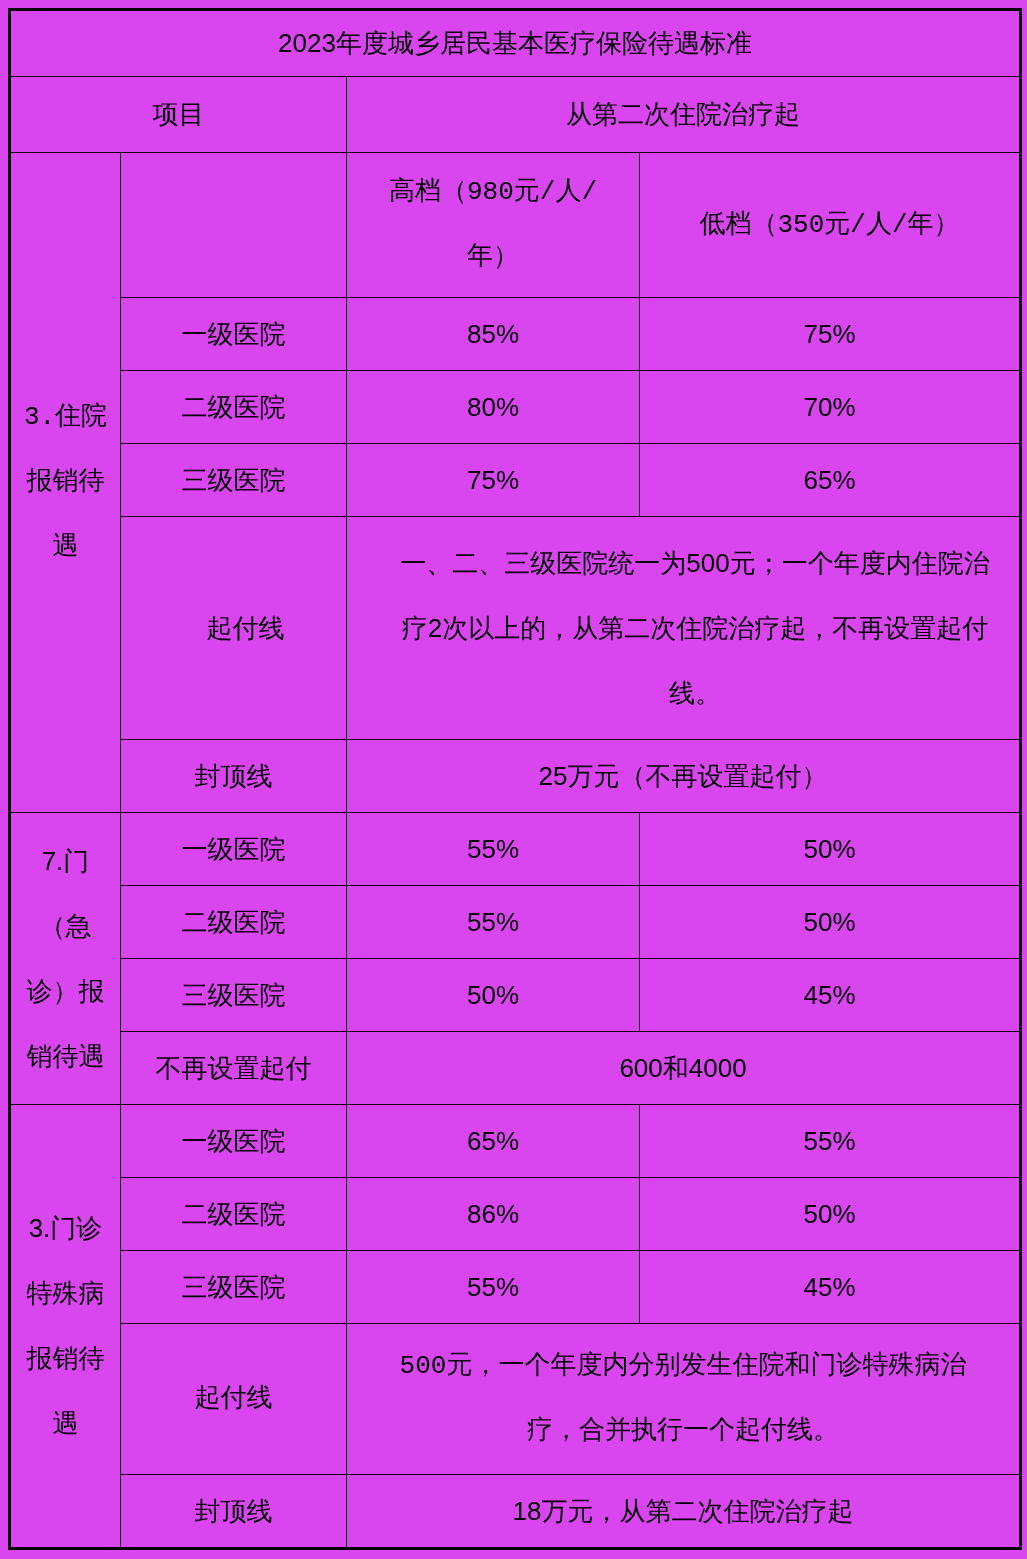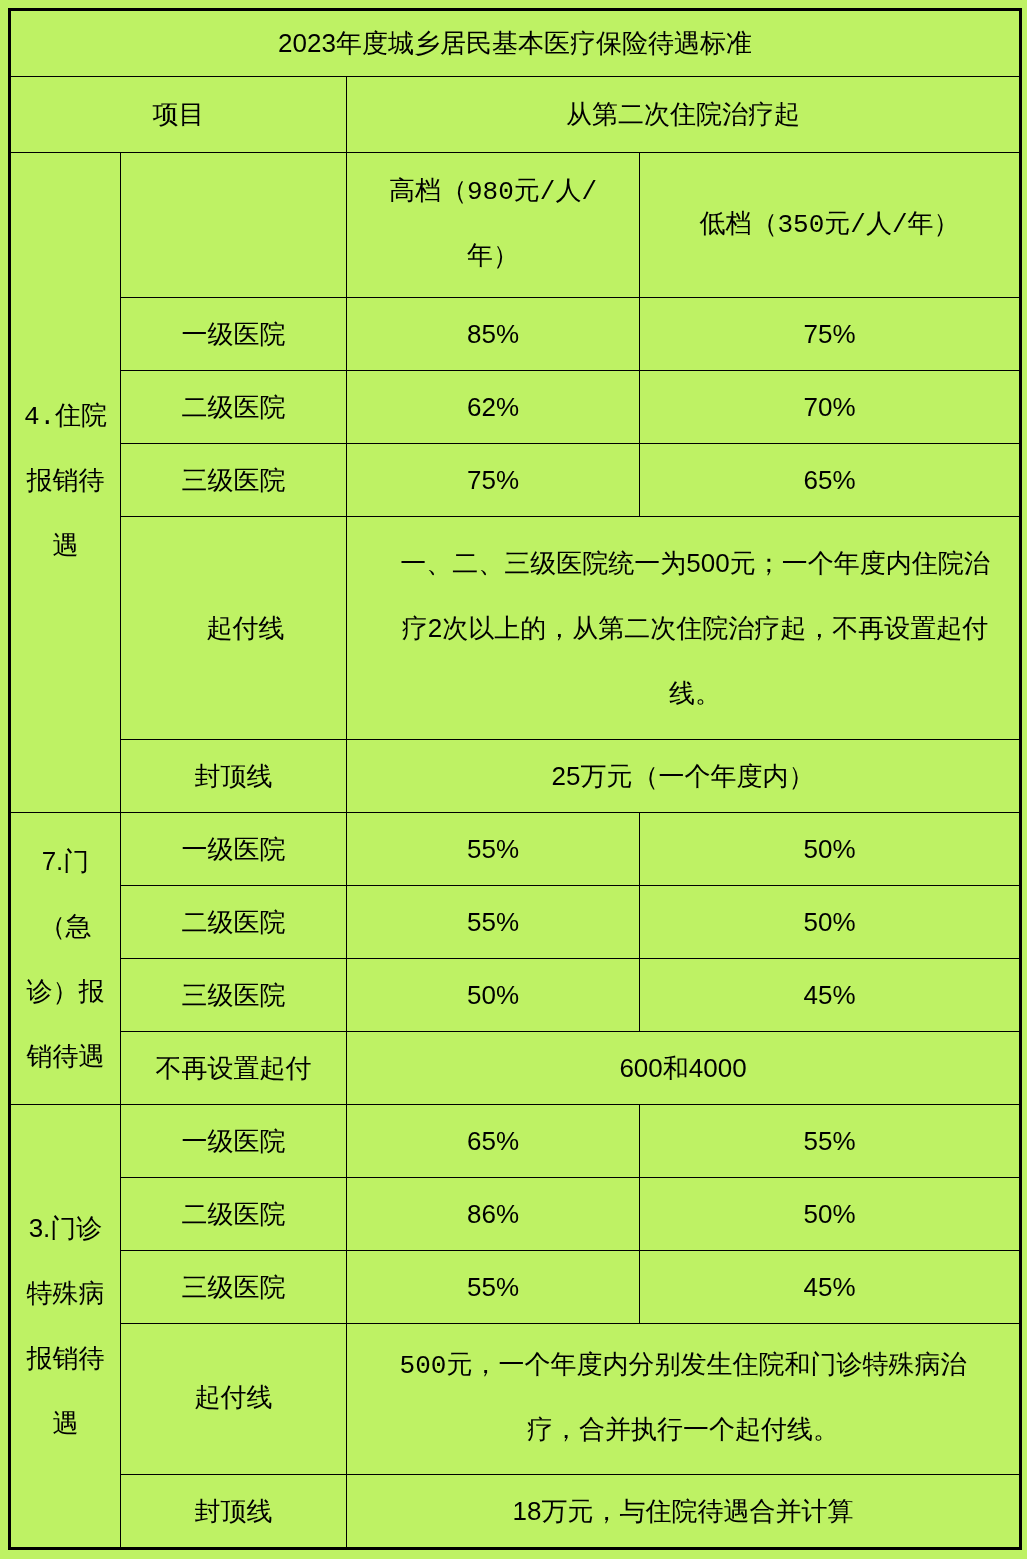--- a/index.html
+++ b/index.html
@@ -5,21 +5,21 @@
   html, body {
     margin: 0;
     padding: 0;
     background: #ffffff;
     color: #000000;
     font-family: "Liberation Sans", "DejaVu Sans", sans-serif;
   }
   .page {
     width: 1027px;
     height: 1559px;
-    background: #bef264;
+    background: #d946ef;
     box-sizing: border-box;
     padding: 8px 0 0 8px;
   }
   table.doc {
     border-collapse: collapse;
     table-layout: fixed;
     width: 1011px;
     border: 3px solid #000000;
   }
   table.doc td {
@@ -72,52 +72,52 @@
         <tr class="r-title">
       <td colspan="4" class="title-cell">2023年度城乡居民基本医疗保险待遇标准</td>
     </tr>
 
     <tr class="r-head">
       <td colspan="2">项目</td>
       <td colspan="2">从第二次住院治疗起</td>
     </tr>
 
     <tr class="r-tier">
-      <td rowspan="6">4.住院
+      <td rowspan="6">3.住院
 报销待
 遇</td>
       <td></td>
       <td>高档（980元/人/
 年）</td>
       <td>低档（350元/人/年）</td>
     </tr>
     <tr class="r-std">
       <td>一级医院</td>
       <td>85%</td>
       <td>75%</td>
     </tr>
     <tr class="r-std">
       <td>二级医院</td>
-      <td>62%</td>
+      <td>80%</td>
       <td>70%</td>
     </tr>
     <tr class="r-std">
       <td>三级医院</td>
       <td>75%</td>
       <td>65%</td>
     </tr>
     <tr class="r-big1">
       <td>起付线</td>
       <td colspan="2" class="long-left">一、二、三级医院统一为500元；一个年度内住院治
 疗2次以上的，从第二次住院治疗起，不再设置起付
 线。</td>
     </tr>
     <tr class="r-std">
       <td>封顶线</td>
-      <td colspan="2">25万元（一个年度内）</td>
+      <td colspan="2">25万元（不再设置起付）</td>
     </tr>
 
     <tr class="r-std">
       <td rowspan="4">7.门
 （急
 诊）报
 销待遇</td>
       <td>一级医院</td>
       <td>55%</td>
       <td>50%</td>
@@ -156,17 +156,17 @@
       <td>55%</td>
       <td>45%</td>
     </tr>
     <tr class="r-big3">
       <td>起付线</td>
       <td colspan="2" class="long-center">500元，一个年度内分别发生住院和门诊特殊病治
 疗，合并执行一个起付线。</td>
     </tr>
     <tr class="r-std">
       <td>封顶线</td>
-      <td colspan="2">18万元，与住院待遇合并计算</td>
+      <td colspan="2">18万元，从第二次住院治疗起</td>
     </tr>
   </tbody>
     </table>
 </div>
 
 </body></html>

